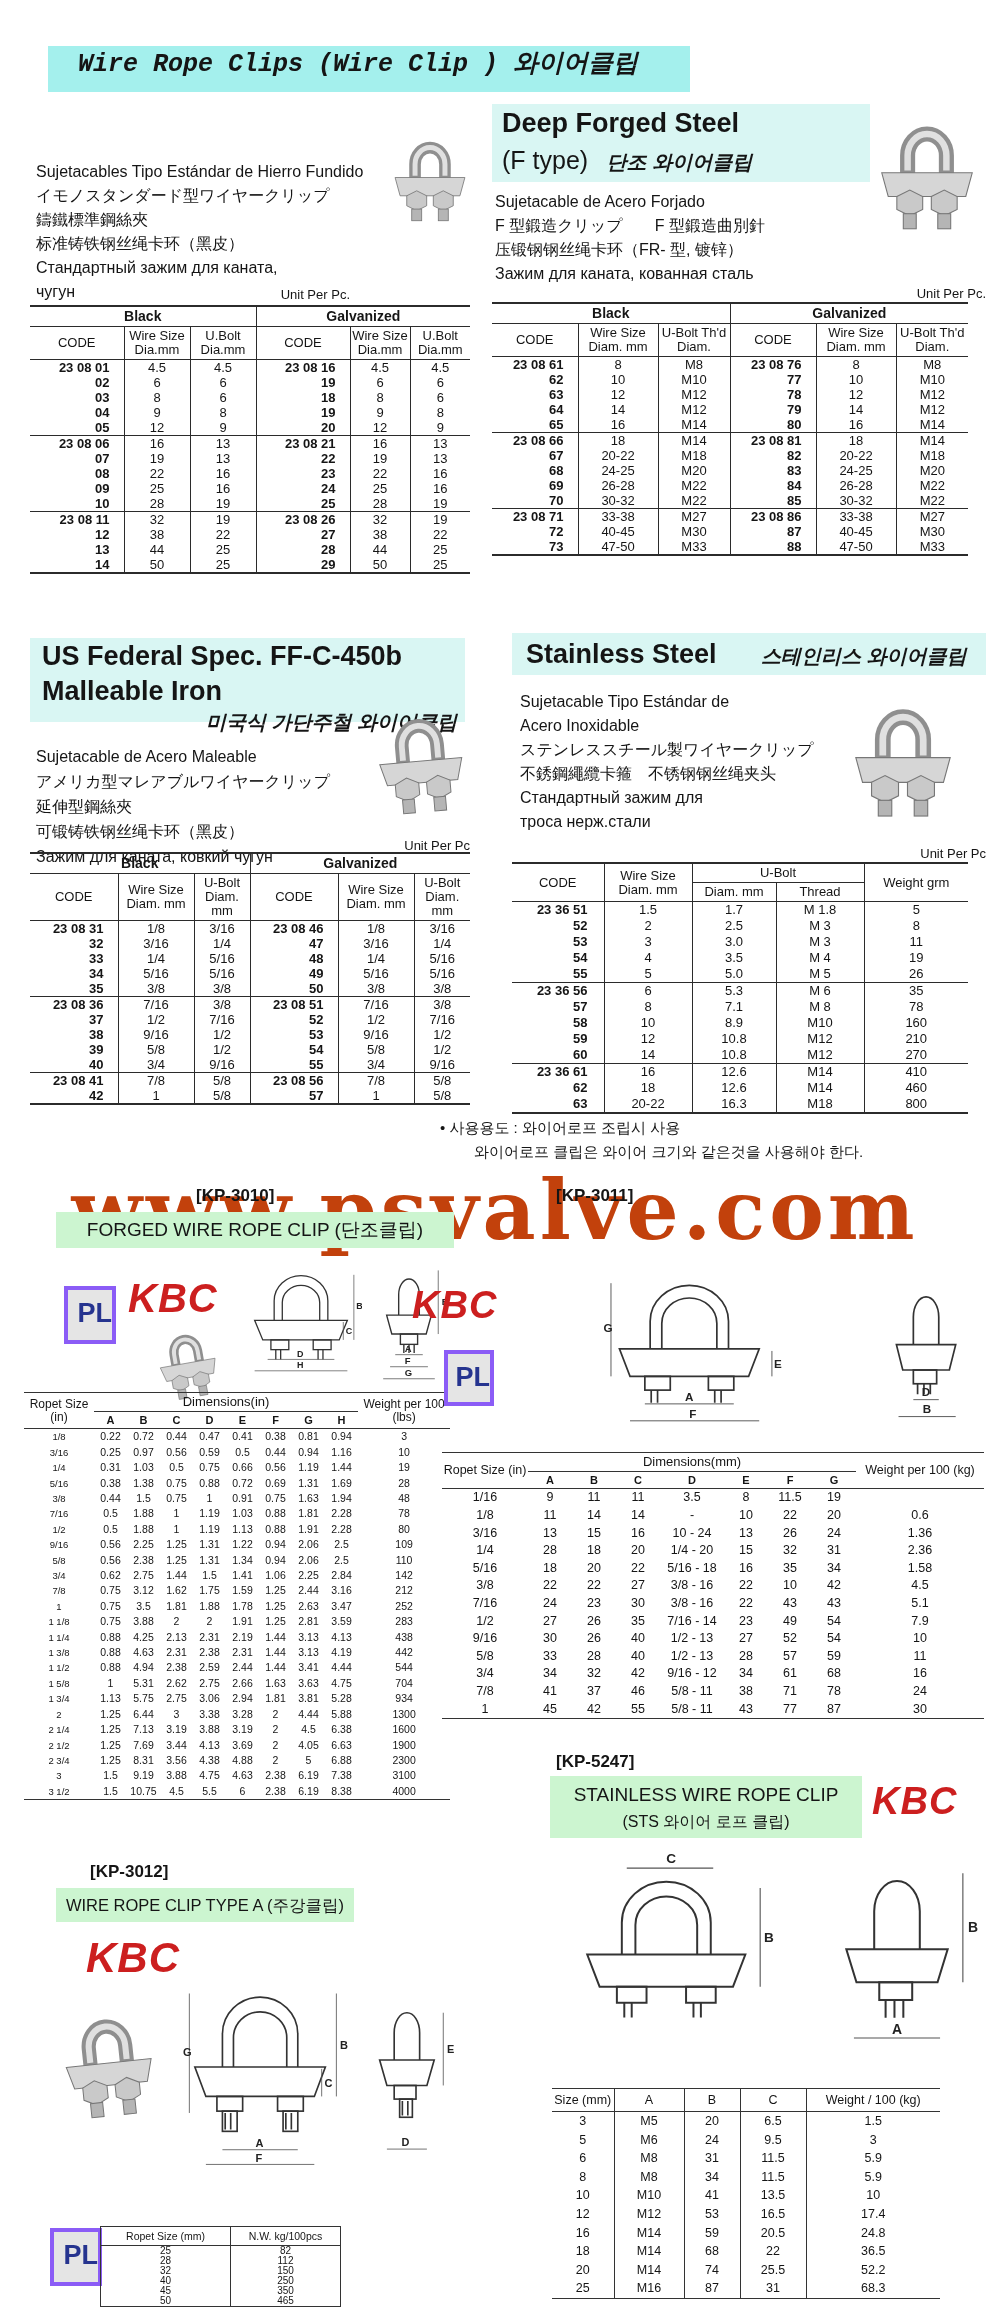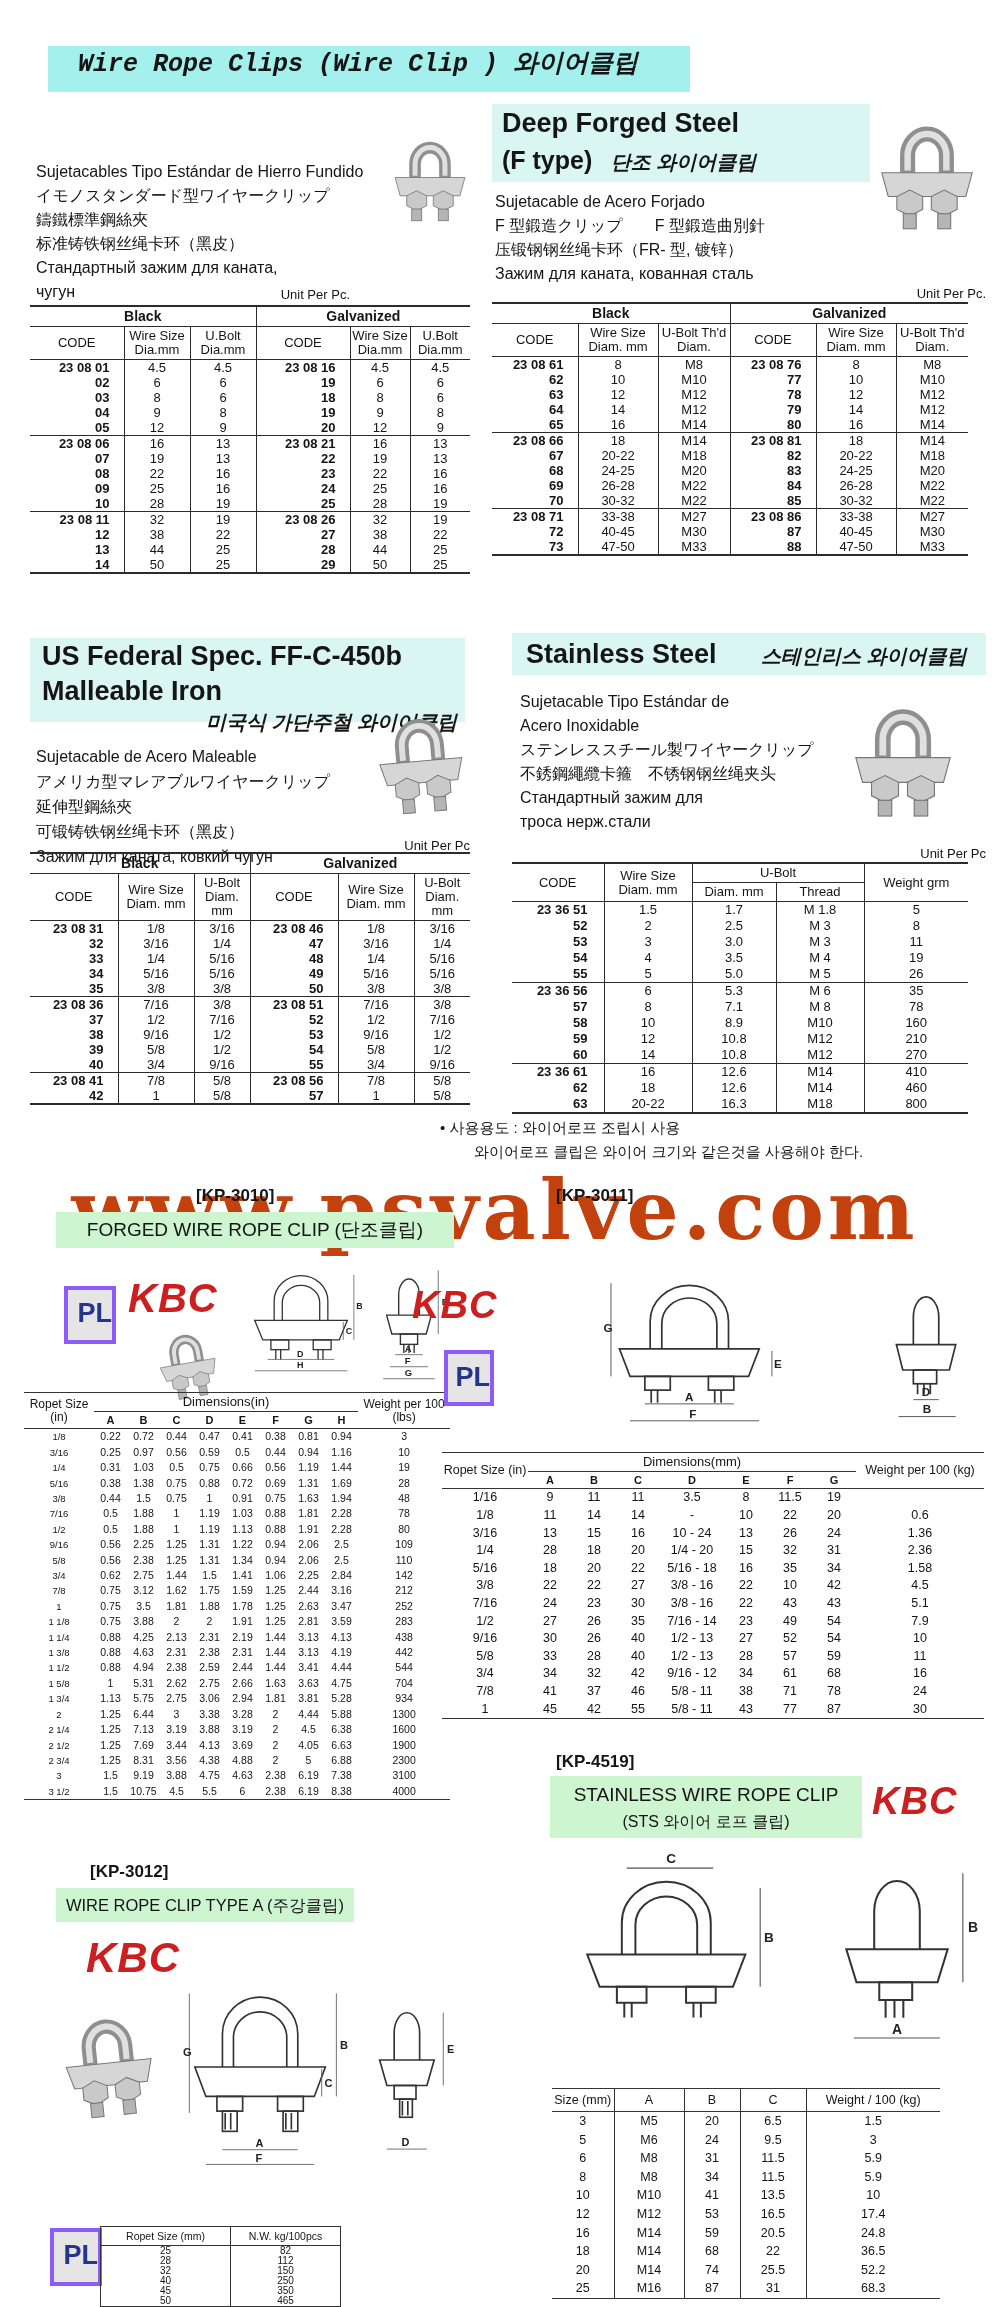--- a/index.html
+++ b/index.html
@@ -2,21 +2,21 @@
 <html><head>
 <meta charset="utf-8">
 <style>
   html,body{margin:0;padding:0;background:#888;}
   .canvas{position:relative;width:992px;height:2307px;background:#fff;margin:0 auto;
           font-family:"Liberation Sans",sans-serif;color:#151515;overflow:hidden;}
   .abs{position:absolute;}
   .banner{background:#a4f0ed;font-style:italic;font-weight:bold;font-size:25px;line-height:38px;padding-left:30px;}
   .sec-bg{background:#d9f6f3;}
   .t-en{font-weight:bold;font-size:27px;}
-  .t-en2{font-weight:bold;font-size:25px;}
+  .t-en2{font-weight:normal;font-size:25px;}
   .t-ko{font-weight:bold;font-style:italic;font-size:20px;margin-left:14px;}
   .desc div{font-size:16px;line-height:24px;white-space:nowrap;}
   .desc3 div{line-height:25px;}
   .unit{font-size:13px;text-align:right;}
   table{border-collapse:collapse;table-layout:fixed;}
   th,td{padding:0;}
   
   .tbl-a{border-top:2px solid #2b2b2b;border-bottom:2px solid #2b2b2b;font-size:13px;}
   .tbl-a th{font-weight:normal;font-size:13px;line-height:1.08;padding:2px 1px;text-align:center;}
   .tbl-a .grp th{font-weight:bold;font-size:14px;border-bottom:1px solid #2b2b2b;}
@@ -1264,21 +1264,21 @@
           <td>55</td>
           <td>5/8 - 11</td>
           <td>43</td>
           <td>77</td>
           <td>87</td>
           <td>30</td>
         </tr>
       </tbody>
   </table>
 
-  <div class="abs kpcode" style="left:556px;top:1752px;">[KP-4519]</div>
+  <div class="abs kpcode" style="left:556px;top:1752px;">[KP-5247]</div>
   <div class="abs gban" style="left:550px;top:1776px;width:312px;height:62px;">
     <div class="l1" style="padding-top:4px;">STAINLESS WIRE ROPE CLIP</div>
     <div class="l2">(STS 와이어 로프 클립)</div>
   </div>
   <div class="abs kbc" style="left:872px;top:1780px;font-size:38px;">KBC</div>
 
   <svg class="abs" style="left:565px;top:1848px;width:210px;height:228px;" viewBox="0 0 170 180">
     <g stroke="#333" fill="none" stroke-width="1.6">
       <path d="M46 84 V58 a36 33 0 1 1 72 0 V84"></path>
       <path d="M57 84 V60 a25 23 0 1 1 50 0 V84"></path>

